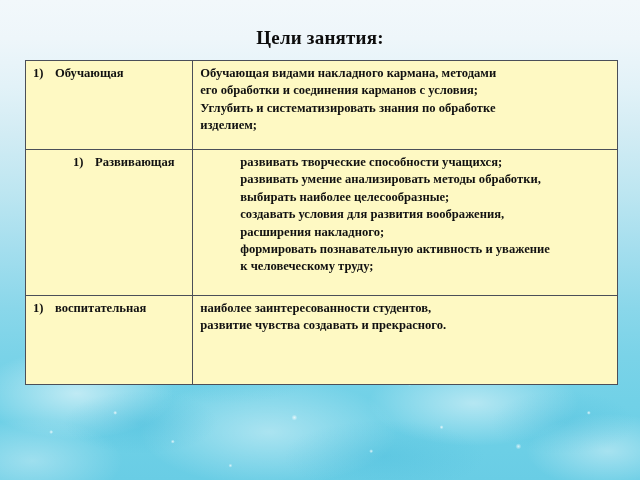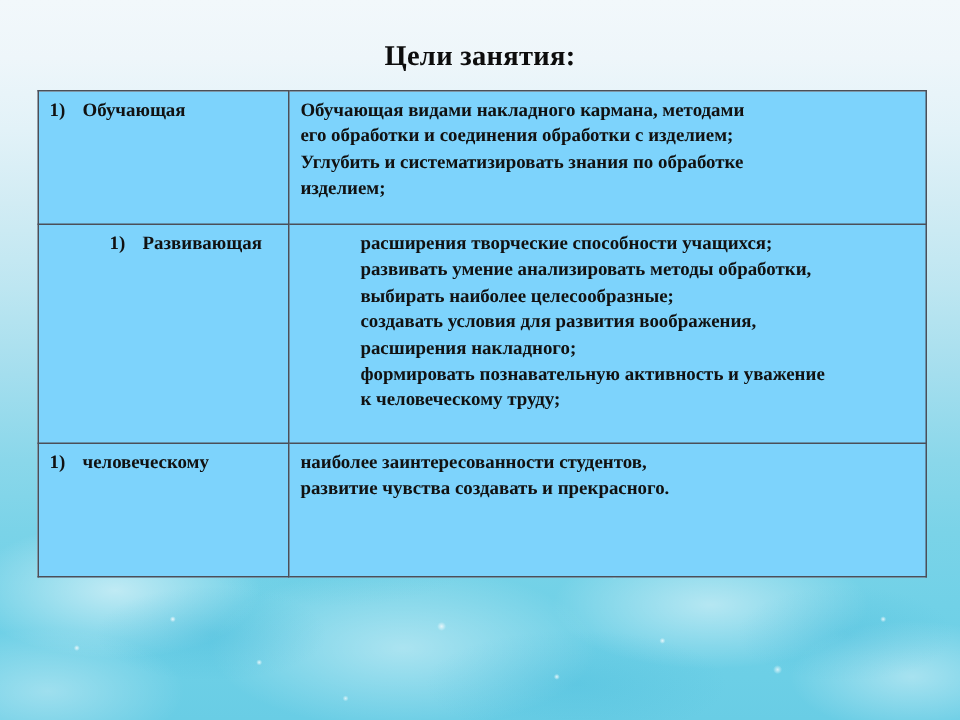--- a/index.html
+++ b/index.html
@@ -89,21 +89,21 @@
     position: absolute;
     left: 25px;
     top: 60px;
     width: 593px;
     border-collapse: collapse;
     table-layout: fixed;
     background: #e7e9f1;
   }
   .goals-table td {
     border: 1px solid #4b4f58;
-    background: #7dd3fc;
+    background: #fef9c3;
     vertical-align: top;
     padding: 4px 5px 4px 7px;
     font-family: "Liberation Serif", serif;
     font-weight: bold;
     font-size: 12.6px;
     line-height: 17.4px;
     color: #111111;
   }
   .col-label { width: 167px; }
   .col-text  { width: 424px; }
@@ -139,44 +139,44 @@
       <col class="col-text">
     </colgroup>
     <tbody>
 
       <tr class="row-1">
         <td class="label-cell">
           <span class="label-num">1)</span><span>Обучающая</span>
         </td>
         <td>
           <span class="text-line">Обучающая  видами накладного кармана, методами</span>
-          <span class="text-line">его обработки и соединения обработки с изделием;</span>
+          <span class="text-line">его обработки и соединения карманов с условия;</span>
           <span class="text-line">Углубить и систематизировать знания по обработке</span>
           <span class="text-line">изделием;</span>
         </td>
       </tr>
 
       <tr class="row-2">
         <td class="label-cell">
           <span class="label-num">1)</span><span>Развивающая</span>
         </td>
         <td>
-          <span class="text-line">расширения творческие способности учащихся;</span>
+          <span class="text-line">развивать творческие способности учащихся;</span>
           <span class="text-line">развивать умение анализировать методы обработки,</span>
           <span class="text-line">выбирать наиболее целесообразные;</span>
           <span class="text-line">создавать условия для развития воображения,</span>
           <span class="text-line">расширения накладного;</span>
           <span class="text-line">формировать познавательную активность и уважение</span>
           <span class="text-line">к человеческому труду;</span>
         </td>
       </tr>
 
       <tr class="row-3">
         <td class="label-cell">
-          <span class="label-num">1)</span><span>человеческому</span>
+          <span class="label-num">1)</span><span>воспитательная</span>
         </td>
         <td>
           <span class="text-line">наиболее заинтересованности студентов,</span>
           <span class="text-line">развитие чувства создавать и прекрасного.</span>
         </td>
       </tr>
 
     </tbody>
   </table>
 

